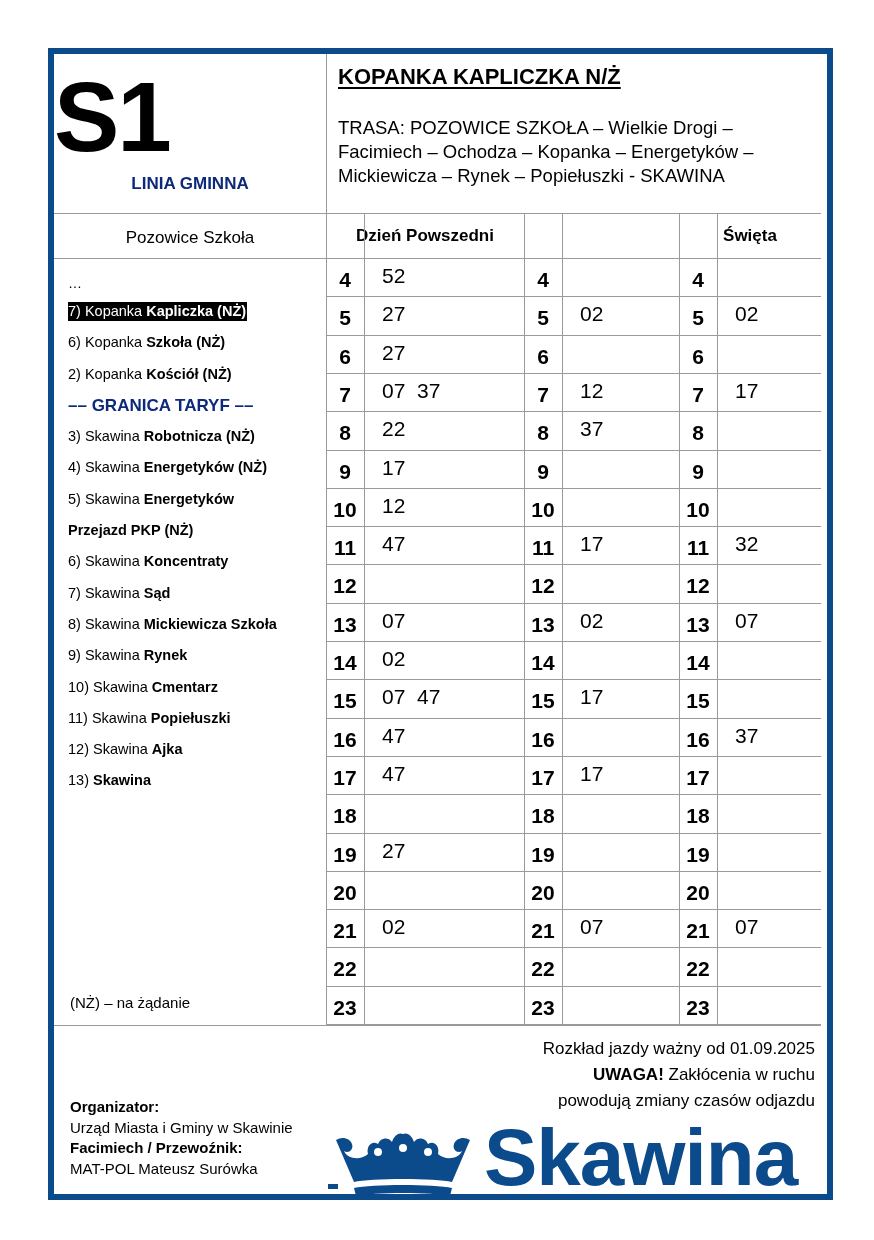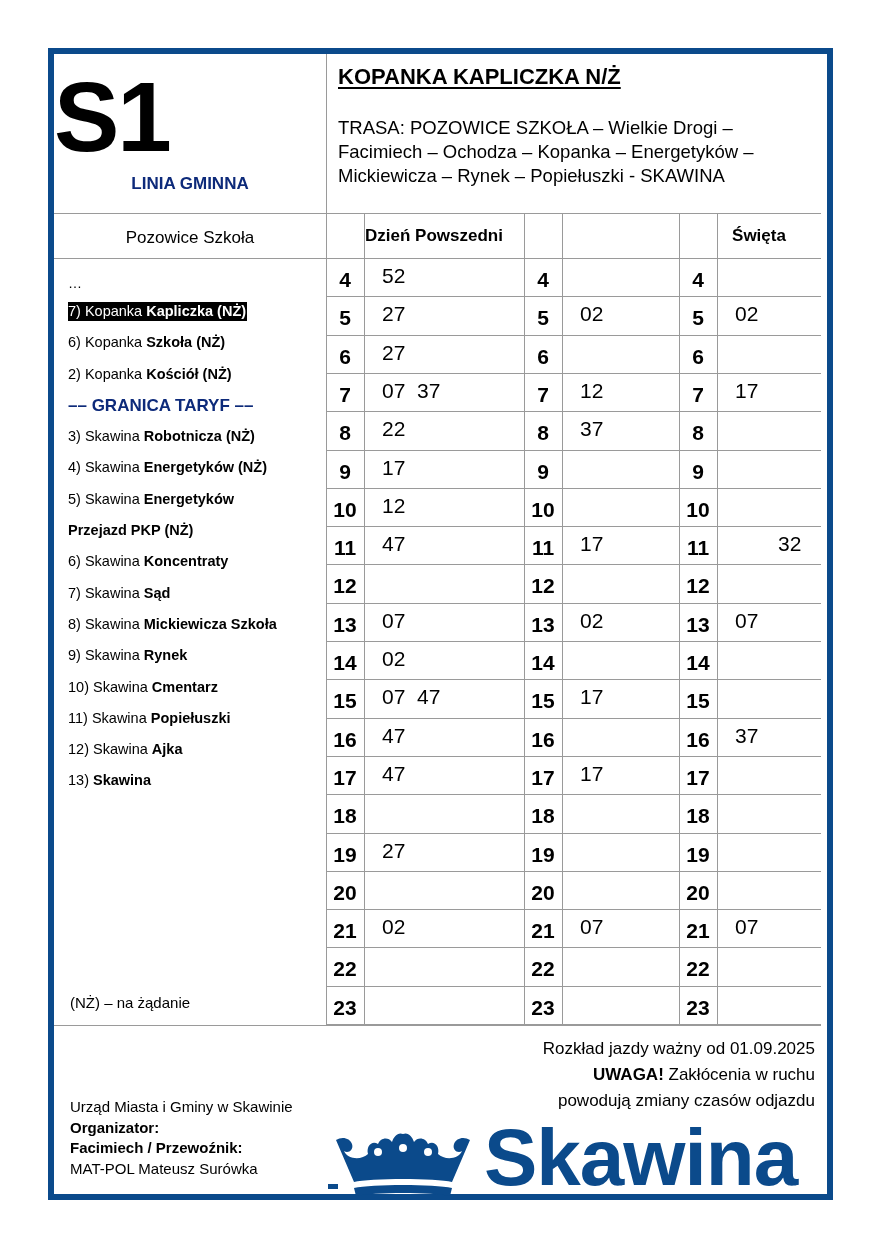--- a/index.html
+++ b/index.html
@@ -7,21 +7,21 @@
   .frame { position:absolute; left:48px; top:48px; width:773px; height:1140px; border:6px solid #0b4a8b; border-bottom-width:6px; box-sizing:content-box; background:#fff; }
   .vline { position:absolute; width:1px; background:#9a9a9a; }
   .hline { position:absolute; height:1px; background:#9a9a9a; }
 
   .line-code { position:absolute; left:0; top:14px; width:272px; text-align:left; font-weight:bold; font-size:98px; letter-spacing:-2px; line-height:1; }
   .line-type { position:absolute; left:0; top:120px; width:272px; text-align:center; font-weight:bold; font-size:17px; color:#0d2a7a; }
   .stop-title { position:absolute; left:284px; top:10px; font-weight:bold; font-size:22px; text-decoration:underline; text-underline-offset:3px; }
   .route { position:absolute; left:284px; top:62px; width:480px; font-size:18.5px; line-height:24px; }
 
   .origin { position:absolute; left:0; top:159px; width:272px; height:45px; text-align:center; line-height:50px; font-size:17px; }
-  .col-head { position:absolute; top:159px; height:45px; text-align:center; line-height:46px; font-weight:bold; font-size:17px;margin-left:9px; }
+  .col-head { position:absolute; top:159px; height:45px; text-align:center; line-height:46px; font-weight:bold; font-size:17px; }
 
   .stops { position:absolute; left:14px; top:216px; width:260px; }
   .stop { font-size:14.5px; height:31.3px; line-height:31.3px; white-space:nowrap; }
   .stop b { font-weight:bold; }
   .stop.current span.hl { background:#000; color:#fff; padding:1px 1px 2px 0; }
   .stop.tariff { color:#0d2a7a; font-weight:bold; font-size:17px; }
   .ellipsis { font-size:14px; height:26px; line-height:26px; }
   .legend { position:absolute; left:16px; top:940px; font-size:15px; }
 
   .grid { position:absolute; left:272px; top:204px; width:495px; }
@@ -142,21 +142,21 @@
       <div class="mins" style="left: 56px; top: 235.8px;">12</div>
       <div class="hour" style="left: 198px; width: 38px; top: 239.8px;">10</div>
       <div class="mins" style="left: 254px; top: 235.8px;"></div>
       <div class="hour" style="left: 353px; width: 38px; top: 239.8px;">10</div>
       <div class="mins" style="left: 409px; top: 235.8px;"></div>
       <div class="hour" style="left: 0px; width: 38px; top: 278.1px;">11</div>
       <div class="mins" style="left: 56px; top: 274.1px;">47</div>
       <div class="hour" style="left: 198px; width: 38px; top: 278.1px;">11</div>
       <div class="mins" style="left: 254px; top: 274.1px;">17</div>
       <div class="hour" style="left: 353px; width: 38px; top: 278.1px;">11</div>
-      <div class="mins" style="left: 409px; top: 274.1px; margin-left: 43px;">32</div>
+      <div class="mins" style="left: 409px; top: 274.1px;">32</div>
       <div class="hour" style="left: 0px; width: 38px; top: 316.4px;">12</div>
       <div class="mins" style="left: 56px; top: 312.4px;"></div>
       <div class="hour" style="left: 198px; width: 38px; top: 316.4px;">12</div>
       <div class="mins" style="left: 254px; top: 312.4px;"></div>
       <div class="hour" style="left: 353px; width: 38px; top: 316.4px;">12</div>
       <div class="mins" style="left: 409px; top: 312.4px;"></div>
       <div class="hour" style="left: 0px; width: 38px; top: 354.7px;">13</div>
       <div class="mins" style="left: 56px; top: 350.7px;">07</div>
       <div class="hour" style="left: 198px; width: 38px; top: 354.7px;">13</div>
       <div class="mins" style="left: 254px; top: 350.7px;">02</div>
@@ -224,22 +224,22 @@
       <div class="mins" style="left: 409px; top: 733.7px;"></div>
     </div>
 
   <div class="validity">
     <div>Rozkład jazdy ważny od 01.09.2025</div>
     <div><b>UWAGA!</b><span> Zakłócenia w ruchu</span></div>
     <div>powodują zmiany czasów odjazdu</div>
   </div>
 
   <div class="org">
+    <div><b>Organizator:</b></div>
     <div>Urząd Miasta i Gminy w Skawinie</div>
-    <div><b>Organizator:</b></div>
     <div><b>Facimiech / Przewoźnik:</b></div>
     <div>MAT-POL Mateusz Surówka</div>
   </div>
 </div>
 
 <svg class="logo" width="150" height="70" viewBox="0 0 150 70" style="position:absolute;left:328px;top:1132px;">
   <g fill="#0b4a8b">
     <rect x="0" y="52" width="10" height="5"></rect>
     <path d="M8 8 C14 4 22 6 24 12 C26 18 20 22 16 19 C20 28 34 28 40 22 C38 14 44 8 50 12 C52 6 60 4 64 10 C66 4 70 0 75 2 C80 0 84 4 86 10 C90 4 98 6 100 12 C106 8 112 14 110 22 C116 28 130 28 134 19 C130 22 124 18 126 12 C128 6 136 4 142 8 L124 50 C108 46 42 46 26 50 Z"></path>
     <path d="M26 56 C44 52 106 52 124 56 L122 64 C104 60 46 60 28 64 Z"></path>

